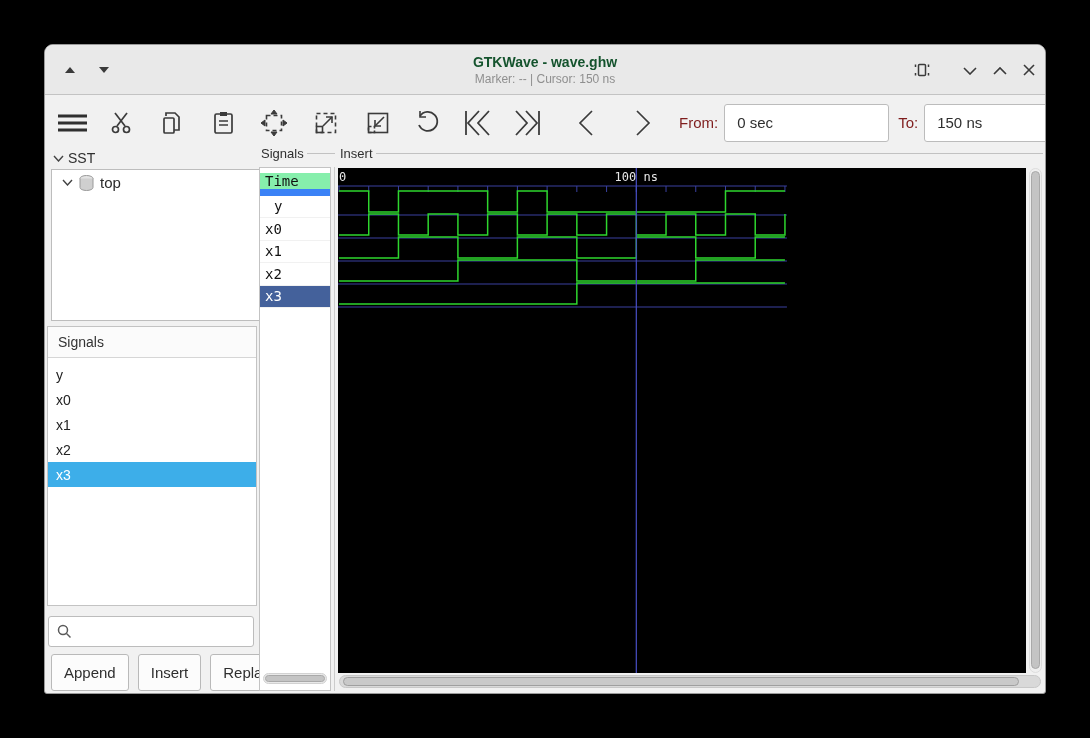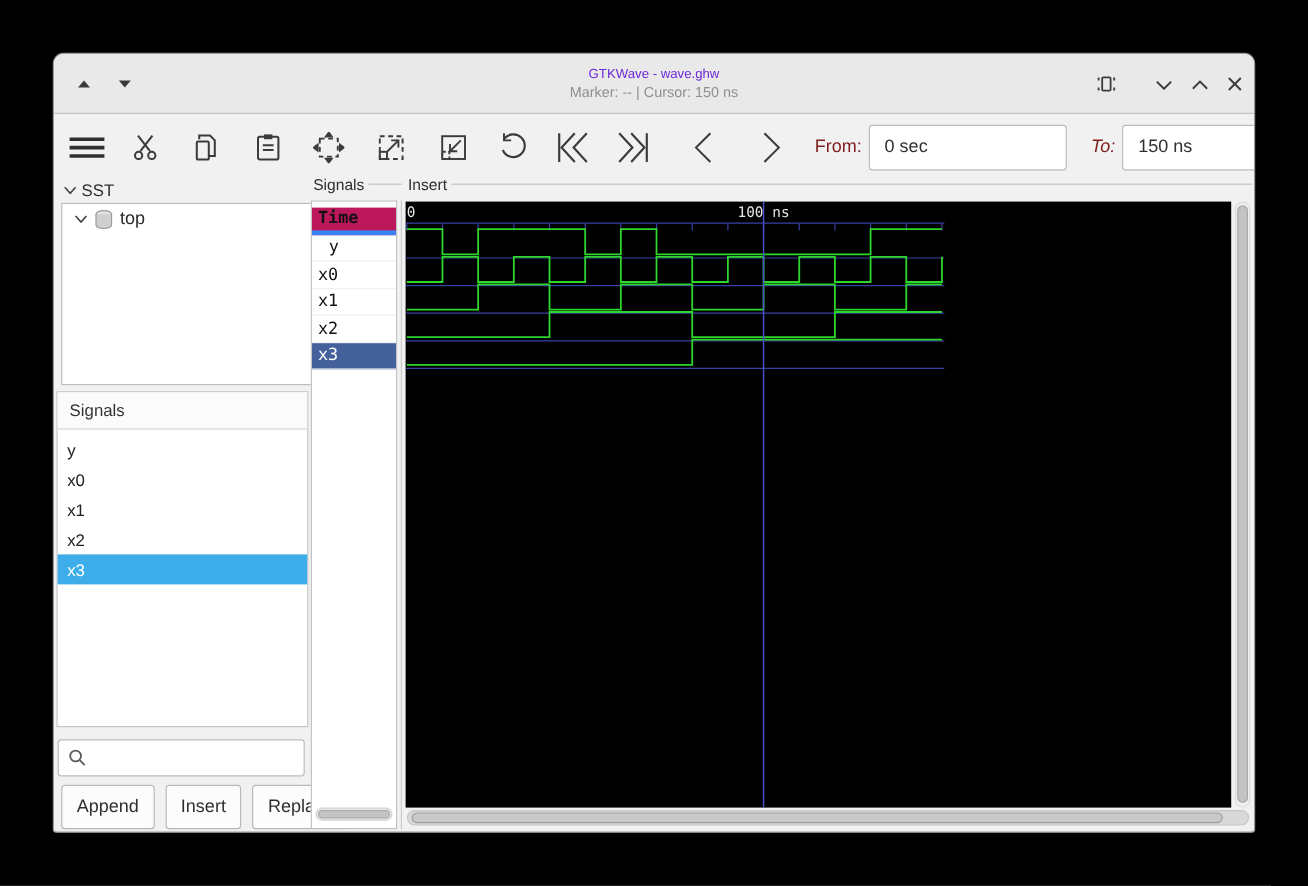--- a/index.html
+++ b/index.html
@@ -2,21 +2,21 @@
 <html><head>
 <meta charset="utf-8">
 <style>
   * { margin:0; padding:0; box-sizing:border-box; }
   html,body { width:1090px; height:738px; background:#000; font-family:"Liberation Sans", sans-serif; overflow:hidden; }
   .window { position:absolute; left:44px; top:44px; width:1002px; height:650px; background:#f1f1f1; border-radius:9px 9px 3px 3px; border:1px solid #9a9a9a; overflow:hidden; }
 
   
   .titlebar { position:absolute; left:0; top:0; width:100%; height:50px; background:#e9e9e9; border-bottom:1px solid #c3c3c3; }
   .tb-center { position:absolute; left:0; top:0; width:100%; height:100%; display:flex; flex-direction:column; align-items:center; justify-content:center; gap:2px; }
-  .tb-title { font-size:11px; font-weight:normal; color:#6d28d9; }
+  .tb-title { font-size:14px; font-weight:bold; color:#14532d; }
   .tb-sub { font-size:12px; color:#8f8f8f; }
   .tb-btn { position:absolute; top:14px; width:22px; height:22px; display:flex; align-items:center; justify-content:center; color:#3a3a3a; }
   .tb-btn svg { display:block; }
 
   
   .toolbar { position:absolute; left:0; top:51px; width:100%; height:53px; display:flex; align-items:center; padding-left:12px; }
   .tool { height:34px; min-width:30px; display:flex; align-items:center; justify-content:center; color:#3b3b3b; margin-right:13px; }
   .tool svg { display:block; }
   .tool-label { font-size:15px; color:#7f1d1d; margin:0 6px 0 4px; }
   .tool-input { width:165px; height:38px; border:1px solid #bcbcbc; border-radius:3px; background:#fff; font-size:15px; color:#2f2f2f; padding:0 12px; font-family:"Liberation Sans", sans-serif; }
@@ -38,21 +38,21 @@
   .btnrow { position:absolute; left:6px; top:609px; height:37px; display:flex; gap:9px; }
   .pushbtn { height:37px; padding:0 12px; background:#fcfcfc; border:1px solid #b9b9b9; border-radius:3px; font-size:15px; color:#2f2f2f; display:flex; align-items:center; font-family:"Liberation Sans", sans-serif; }
 
   
   .frame-label { position:absolute; display:flex; align-items:center; font-size:13px; color:#2f2f2f; }
   .frame-line { height:1px; background:#c2c2c2; flex-grow:1; margin-left:3px; }
 
   
   .namesbox { position:absolute; left:214px; top:122px; width:72px; height:524px; background:#fff; border:1px solid #c3c3c3; overflow:hidden; }
   .name-row { height:22.5px; display:flex; align-items:center; padding-left:5px; font-family:"DejaVu Sans Mono", monospace; font-size:14px; color:#111; border-bottom:1px solid #f1f1f1; }
-  .name-row.time { background:#be185d; border-bottom:4px solid #3b82f6;font-weight:bold; }
+  .name-row.time { background:#86efac; border-bottom:7px solid #3b82f6; }
   .name-row.center { justify-content:flex-start; padding-left:14px; }
   .name-row.selected { background:#44619b; color:#fff; }
   .mini-hscroll { position:absolute; left:218px; top:628px; width:64px; height:11px; background:#e9e9e9; border-radius:6px; border:1px solid #d2d2d2; }
   .mini-hscroll .thumb { position:absolute; left:1px; top:1px; width:60px; height:7px; background:#c4c4c4; border:1px solid #a9a9a9; border-radius:5px; }
 
   .vsplit { position:absolute; left:289px; top:122px; width:1px; height:524px; background:#cccccc; }
 
   
   .wavebox { position:absolute; left:293px; top:123px; width:688px; height:505px; background:#000; }
   .vscroll { position:absolute; left:984px; top:123px; width:13px; height:505px; background:#efefef; border:1px solid #dcdcdc; border-radius:7px; }
@@ -187,21 +187,21 @@
           <polyline points="15,1 3,13 15,25"></polyline>
         </svg>
     </div>
     <div class="tool" style="margin-left:14px;">
       <svg width="18" height="26" fill="none" stroke="#3b3b3b" stroke-width="1.7">
           <polyline points="3,1 15,13 3,25"></polyline>
         </svg>
     </div>
     <span class="tool-label" style="margin-left:8px;">From:</span>
     <input class="tool-input" type="text" value="0 sec" style="">
-    <span class="tool-label" style="margin-left:20px;font-style:italic;">To:</span>
+    <span class="tool-label" style="margin-left:9px;">To:</span>
     <input class="tool-input" style="width: 160px;" type="text" value="150 ns">
 
   </div>
 
   <div class="sst-expander">
     <svg class="chev" width="11" height="7" fill="none" stroke="#444" stroke-width="1.4">
         <polyline points="1,1 5.5,6 10,1"></polyline>
       </svg>
     <span>SST</span>
   </div>

